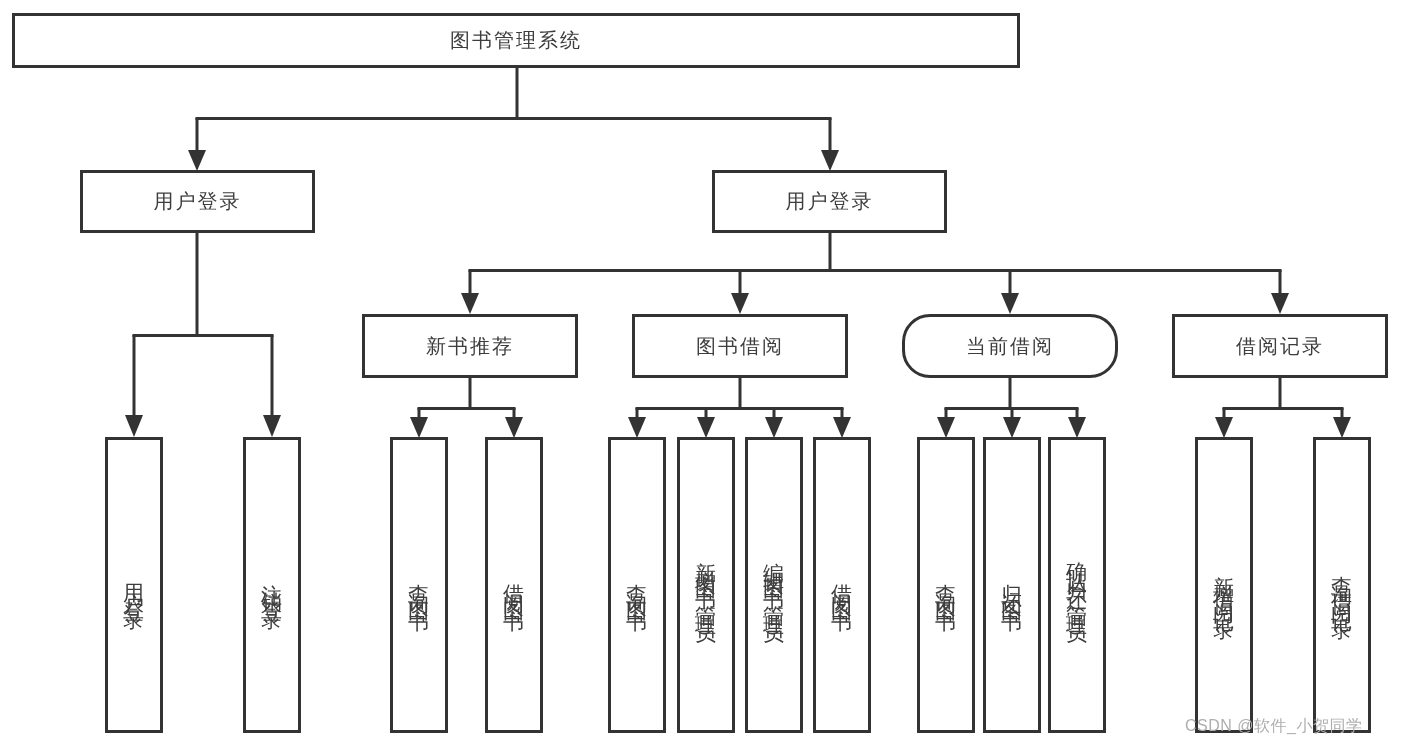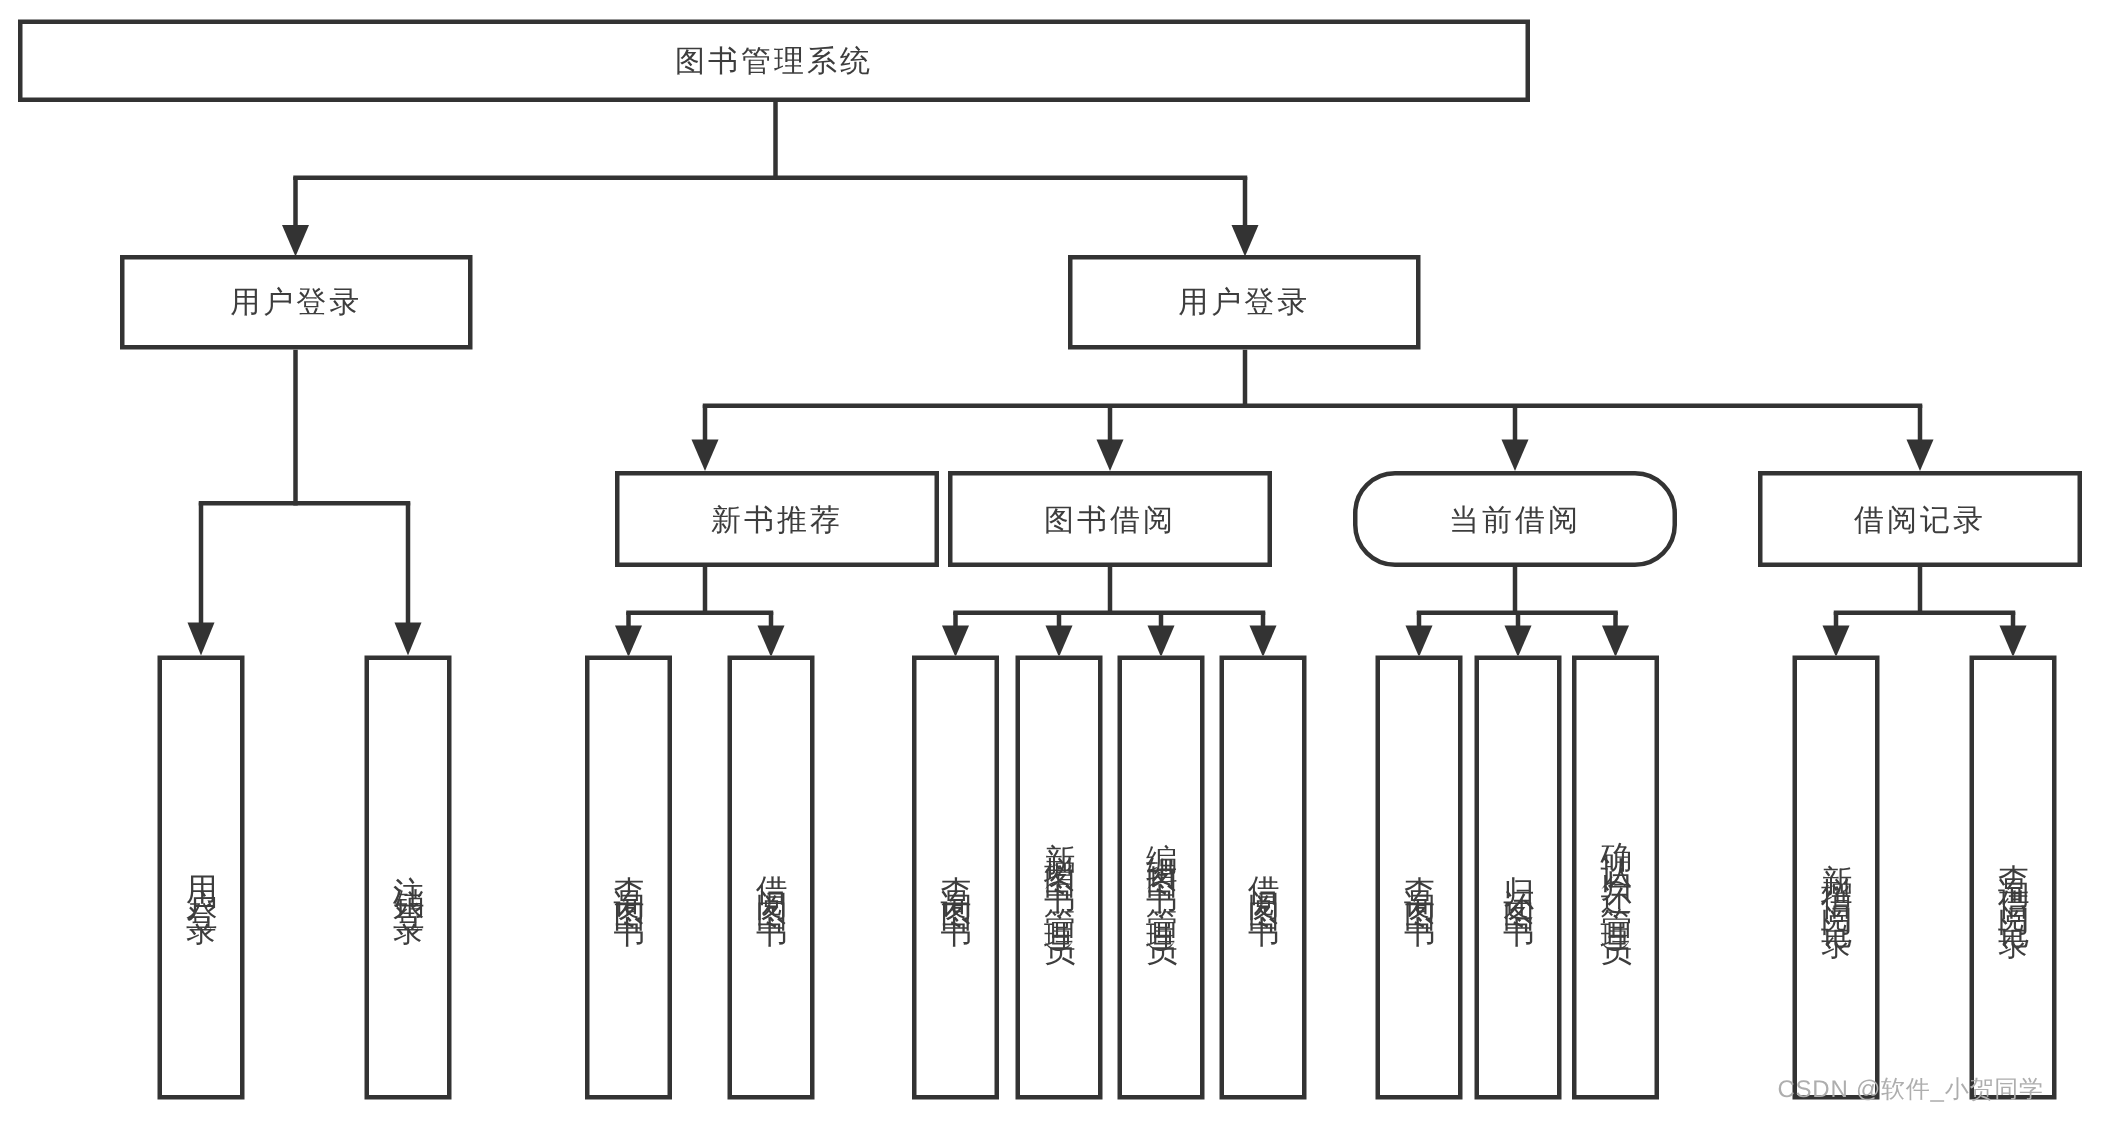--- a/index.html
+++ b/index.html
@@ -136,21 +136,21 @@
     <span class="hlabel">图书管理系统</span>
   </div>
 
   <div class="box" style="left:80px; top:170px; width:235px; height:63px;">
     <span class="hlabel">用户登录</span>
   </div>
   <div class="box" style="left:712px; top:170px; width:235px; height:63px;">
     <span class="hlabel">用户登录</span>
   </div>
 
-  <div class="box" style="left:362px; top:314px; width:216px; height:64px;margin-left:48px;">
+  <div class="box" style="left:362px; top:314px; width:216px; height:64px;">
     <span class="hlabel">新书推荐</span>
   </div>
   <div class="box" style="left:632px; top:314px; width:216px; height:64px;">
     <span class="hlabel">图书借阅</span>
   </div>
   <div class="box" style="left:902px; top:314px; width:216px; height:64px;border-radius:28px;">
     <span class="hlabel">当前借阅</span>
   </div>
   <div class="box" style="left:1172px; top:314px; width:216px; height:64px;">
     <span class="hlabel">借阅记录</span>

